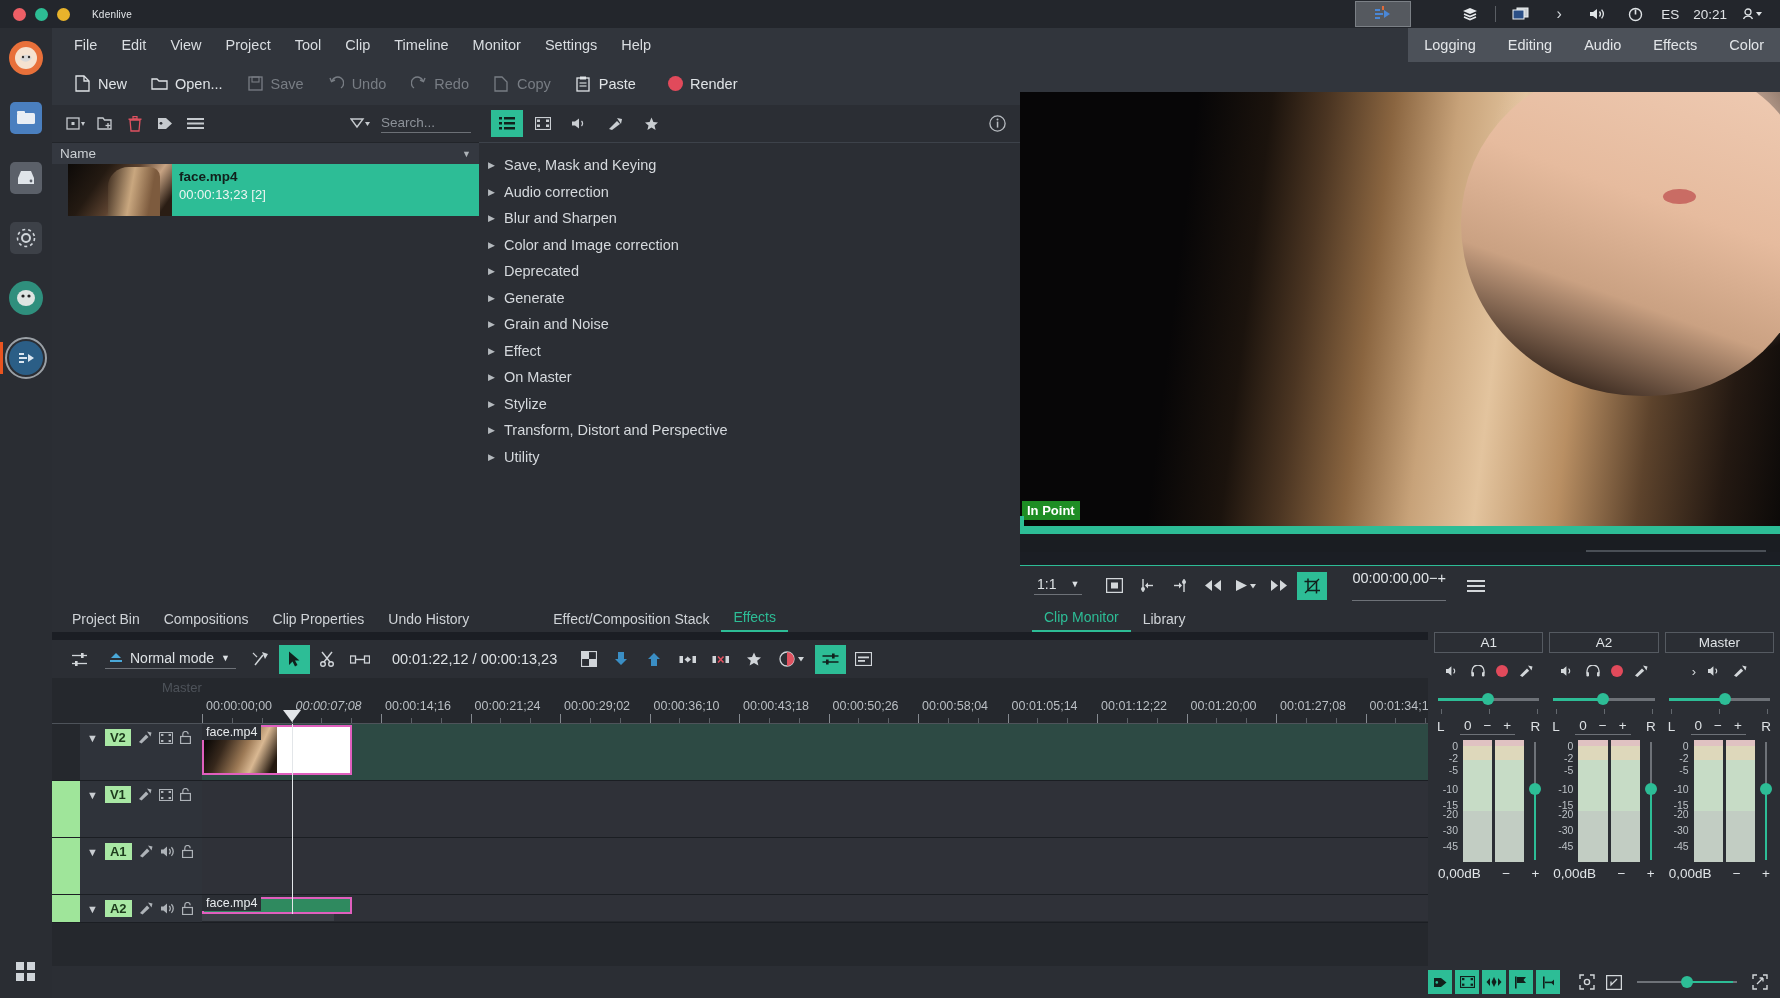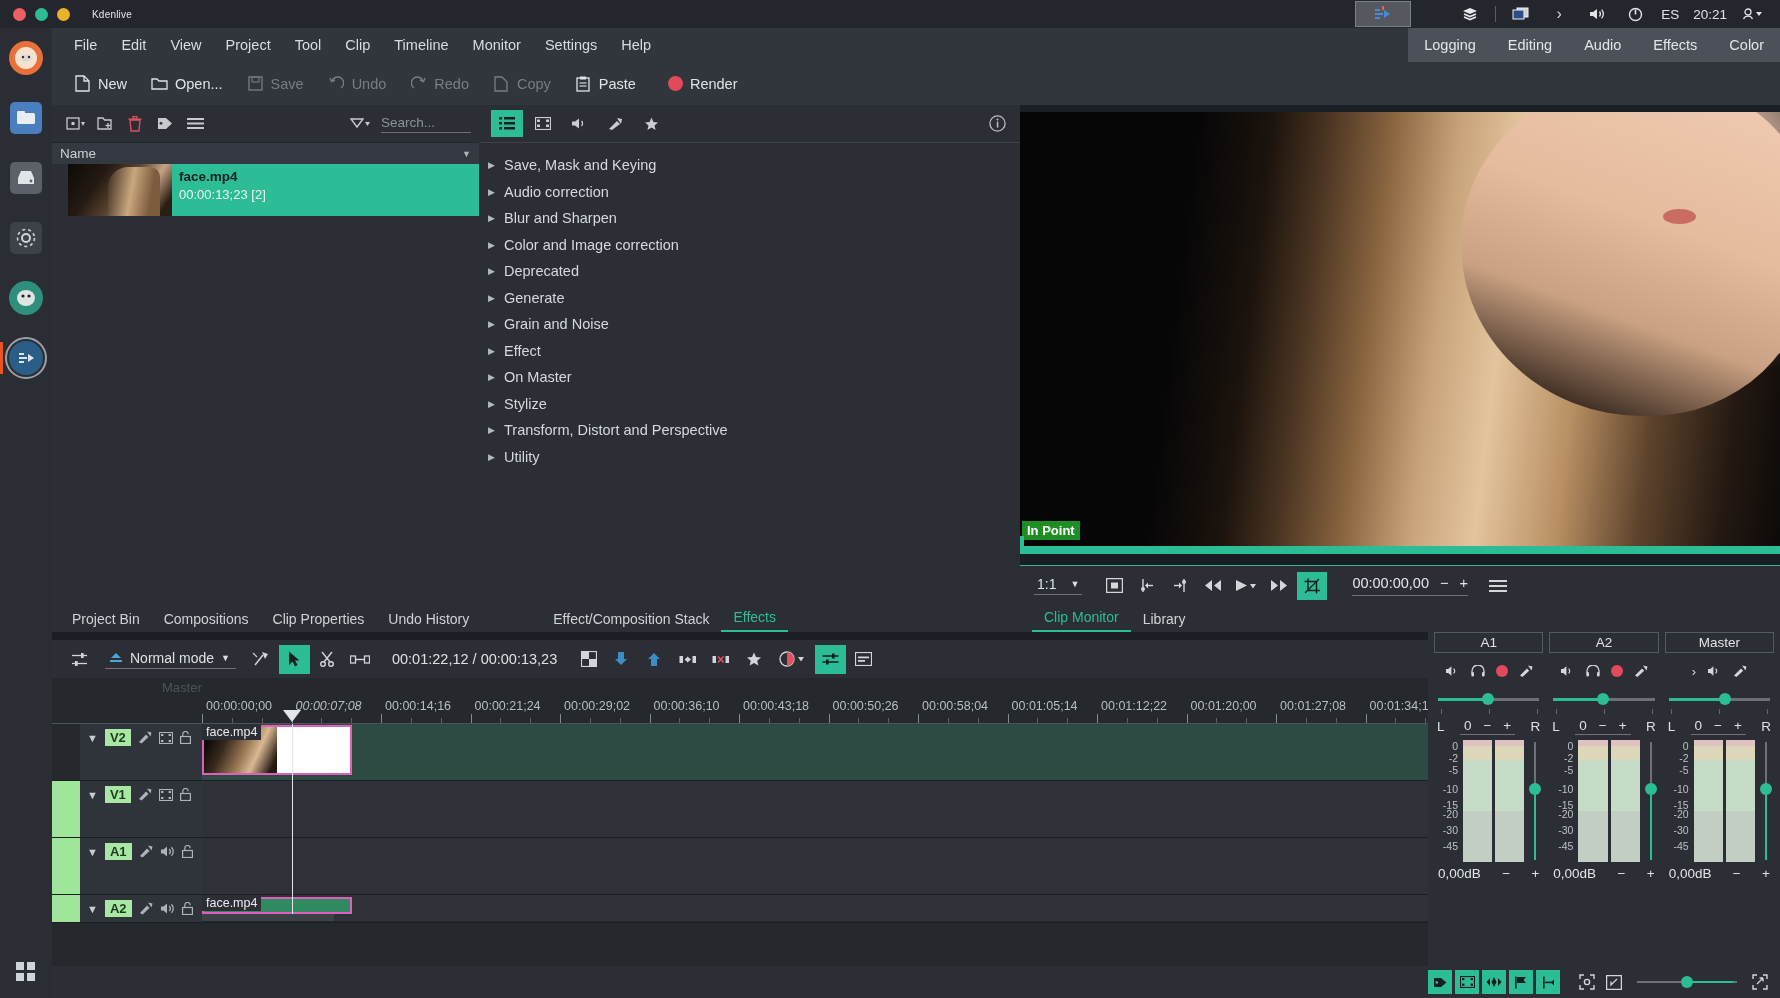--- a/index.html
+++ b/index.html
@@ -112,21 +112,21 @@
   .fx-tb.on { background: #2dbd96; color: #11201c; }
   .fx-info { margin-left: auto; margin-right: 14px; color: #b8bcc1; font-size: 15px; }
   .fx-list { padding-top: 9px; border-top: 1px solid #3d424a; }
   .fx-item {
     height: 26.5px; display: flex; align-items: center; padding-left: 9px;
     font-size: 14.5px; color: #d5d9dd;
   }
   .fx-arrow { width: 16px; color: #b4b9bd; font-size: 9px; }
 
   
-  .monitor { position: absolute; left: 1020px; top: 112px; width: 760px; height: 460px; background: #000; overflow: hidden; }
+  .monitor { position: absolute; left: 1020px; top: 92px; width: 760px; height: 460px; background: #000; overflow: hidden; }
   .mon-img {
     position:absolute; inset:0;
     background:
       radial-gradient(circle at 88% 16%, rgba(238,205,186,.95) 0 8%, transparent 26%),
       linear-gradient(97deg,#070607 0 22%, #1b130d 31%, #4b3522 38%, #8a6540 46%, #c7a279 54%, #e3c49e 62%, #b98f63 72%, #5d432c 82%, #241912 92%, #0b0908 100%);
   }
   .mon-face {
     position:absolute; right:-4%; top:-6%; width:46%; height:72%;
     background: linear-gradient(200deg,#f0cdb6 0%, #e6bb9e 42%, #caa182 66%, #2b1d15 92%);
     border-radius: 48% 40% 46% 52%;
@@ -144,22 +144,22 @@
 
   .montoolbar {
     position: absolute; left: 1020px; top: 565px; width: 760px; height: 40px;
     background: #2b2e34; display: flex; align-items: center; padding-left: 14px; gap: 3px;
     border-top: 1px solid #2dbd96;
   }
   .mt-sel { display: flex; align-items: center; gap: 14px; border-bottom: 1px solid #6e7278; padding: 0 3px 2px 3px; font-size: 14px; color: #dde1e4; }
   .mt-btn { width: 30px; height: 28px; display: flex; align-items: center; justify-content: center; color: #d3d7da; font-size: 14px; }
   .mt-btn.on { background: #2dbd96; color: #11201c; }
   .mt-time {
-    margin-left: 22px; display: flex; align-items: center; gap: 11px;
-    border-bottom: 1px solid #6e7278; padding-bottom: 4px; font-size: 14.5px; color: #e2e6e9;
+    margin-left: 22px; display: flex; align-items: center; 
+    border-bottom: 1px solid #6e7278; padding-bottom: 14px; font-size: 14.5px; color: #e2e6e9;
   }
   .mt-menu { margin-left: 18px; color: #d3d7da; font-size: 16px; }
   .mon-hslider { position:absolute; right:14px; top:16px; width:180px; height:6px; background:#4a4f56; }
 
   
   .docktabs {
     position: absolute; left: 52px; top: 605px; width: 968px; height: 27px;
     background: #2b2e34; display: flex; align-items: flex-end; padding-left: 8px;
   }
   .dtab { padding: 4px 12px 5px 12px; font-size: 14px; color: #cfd3d7; }

